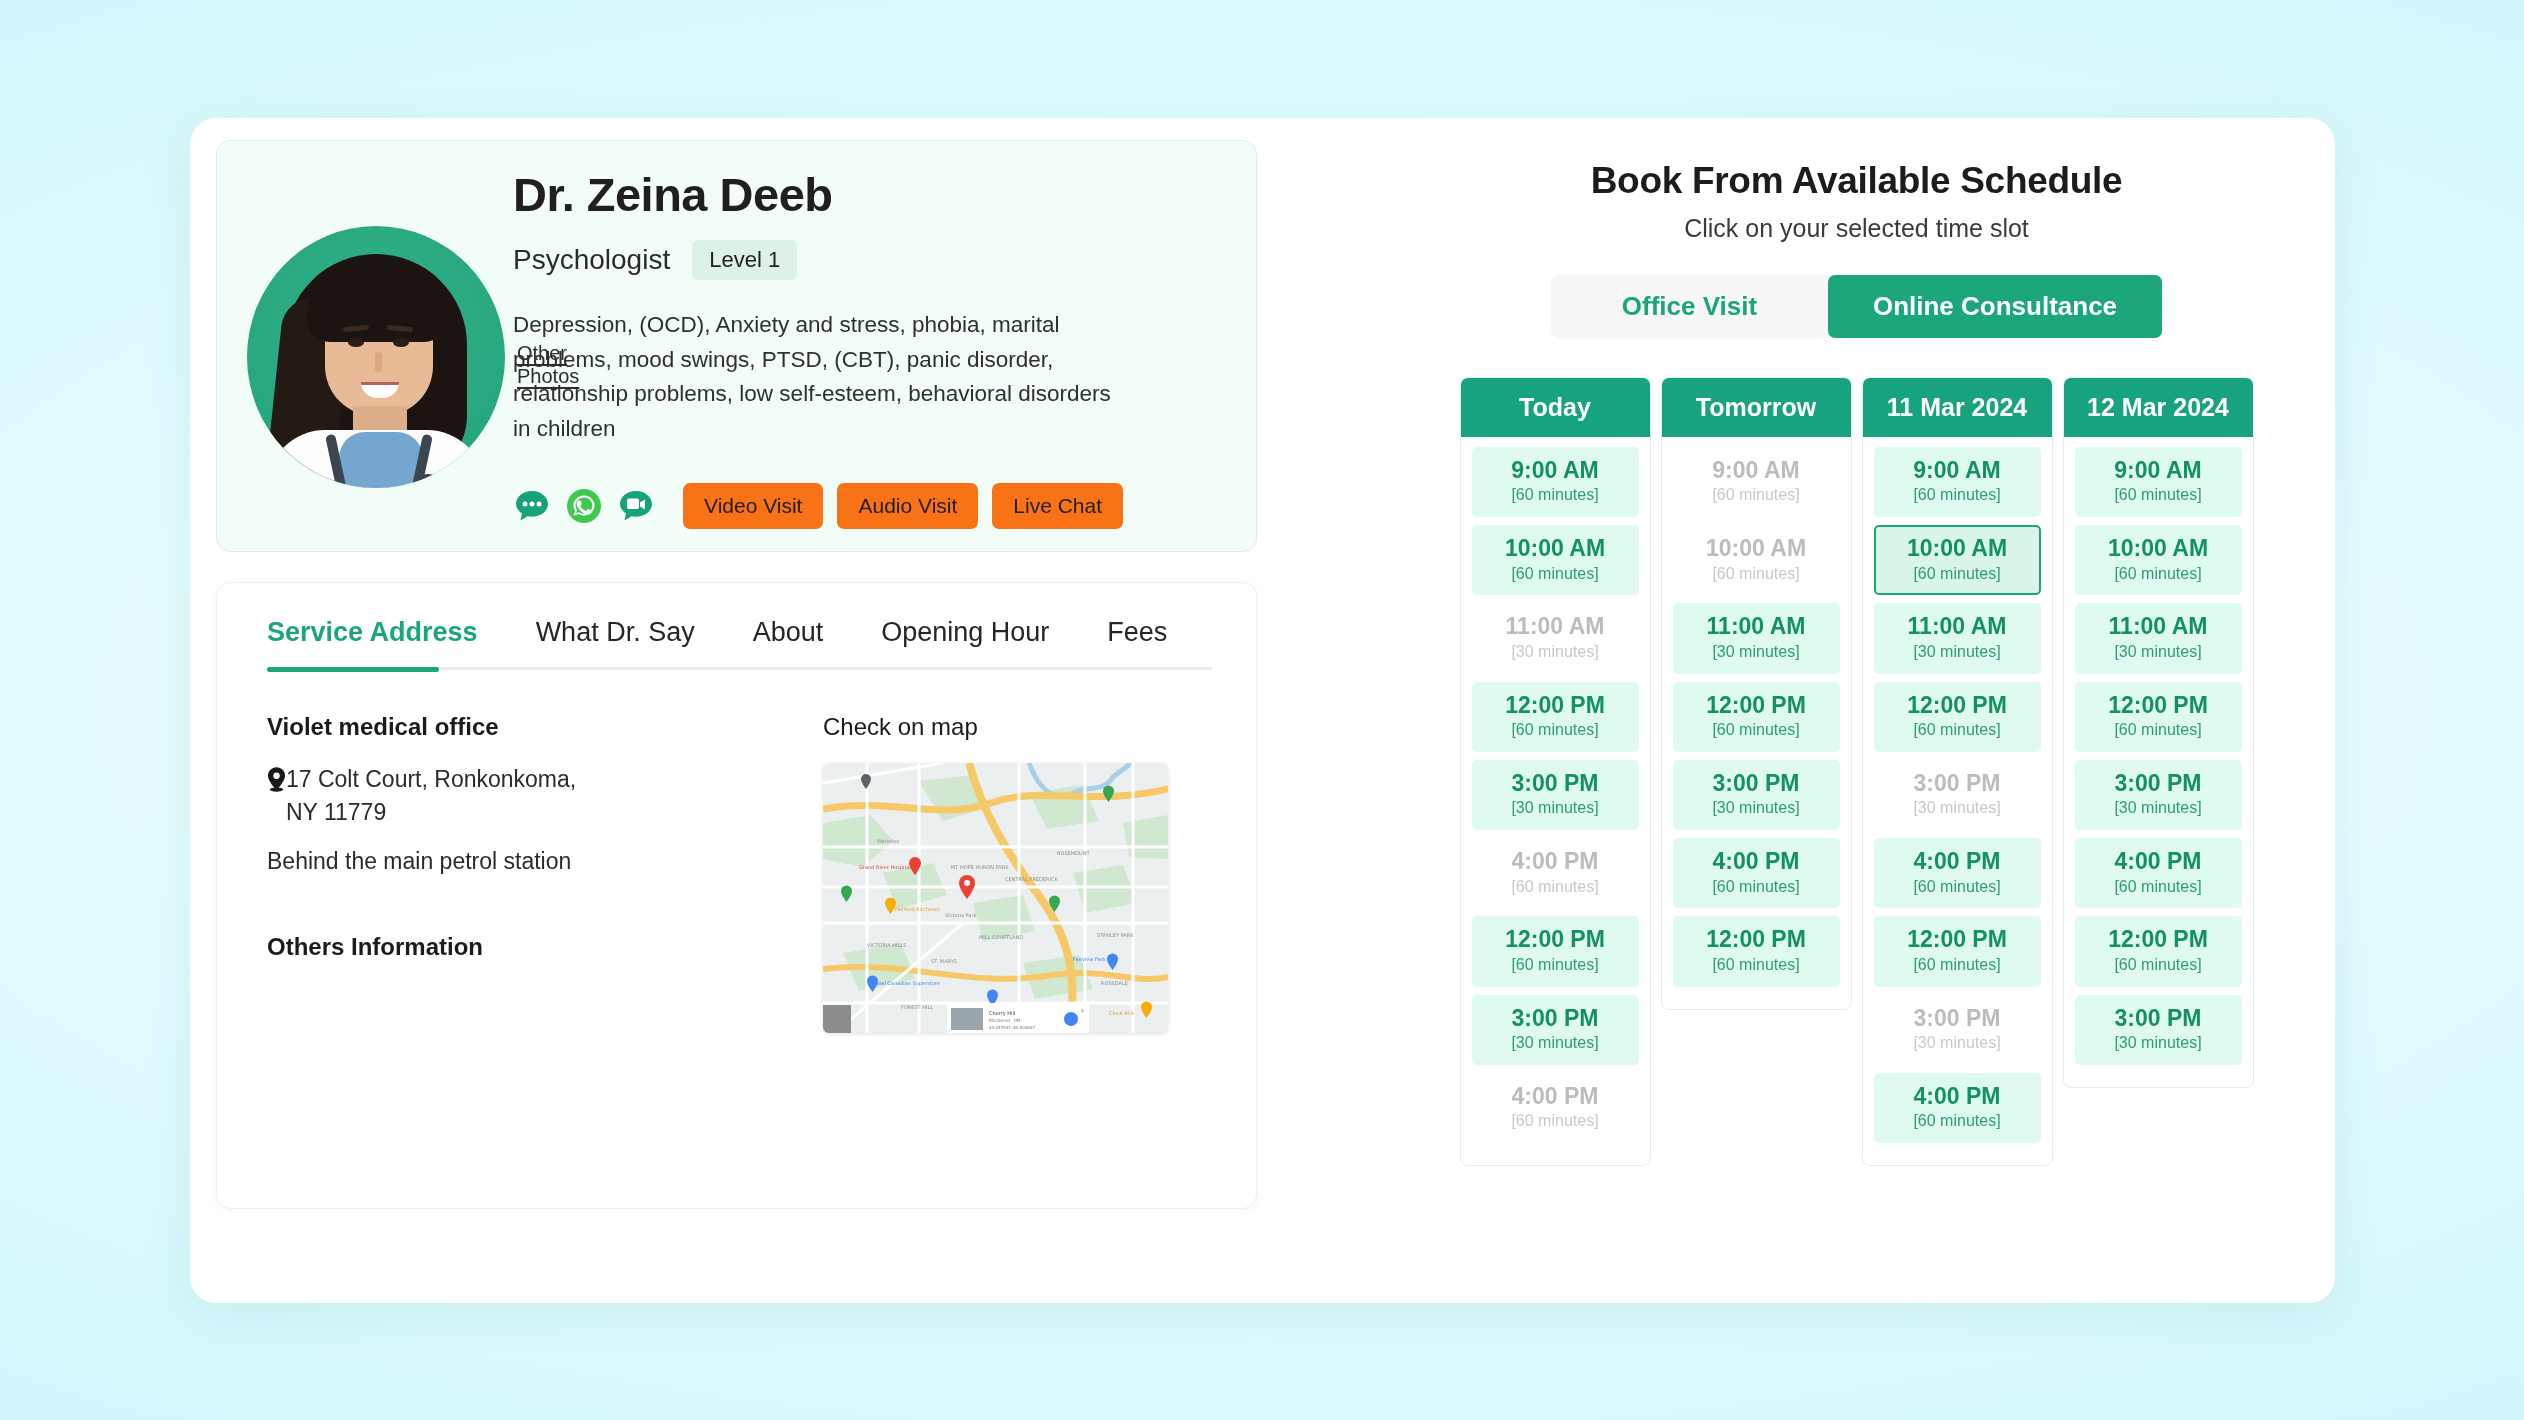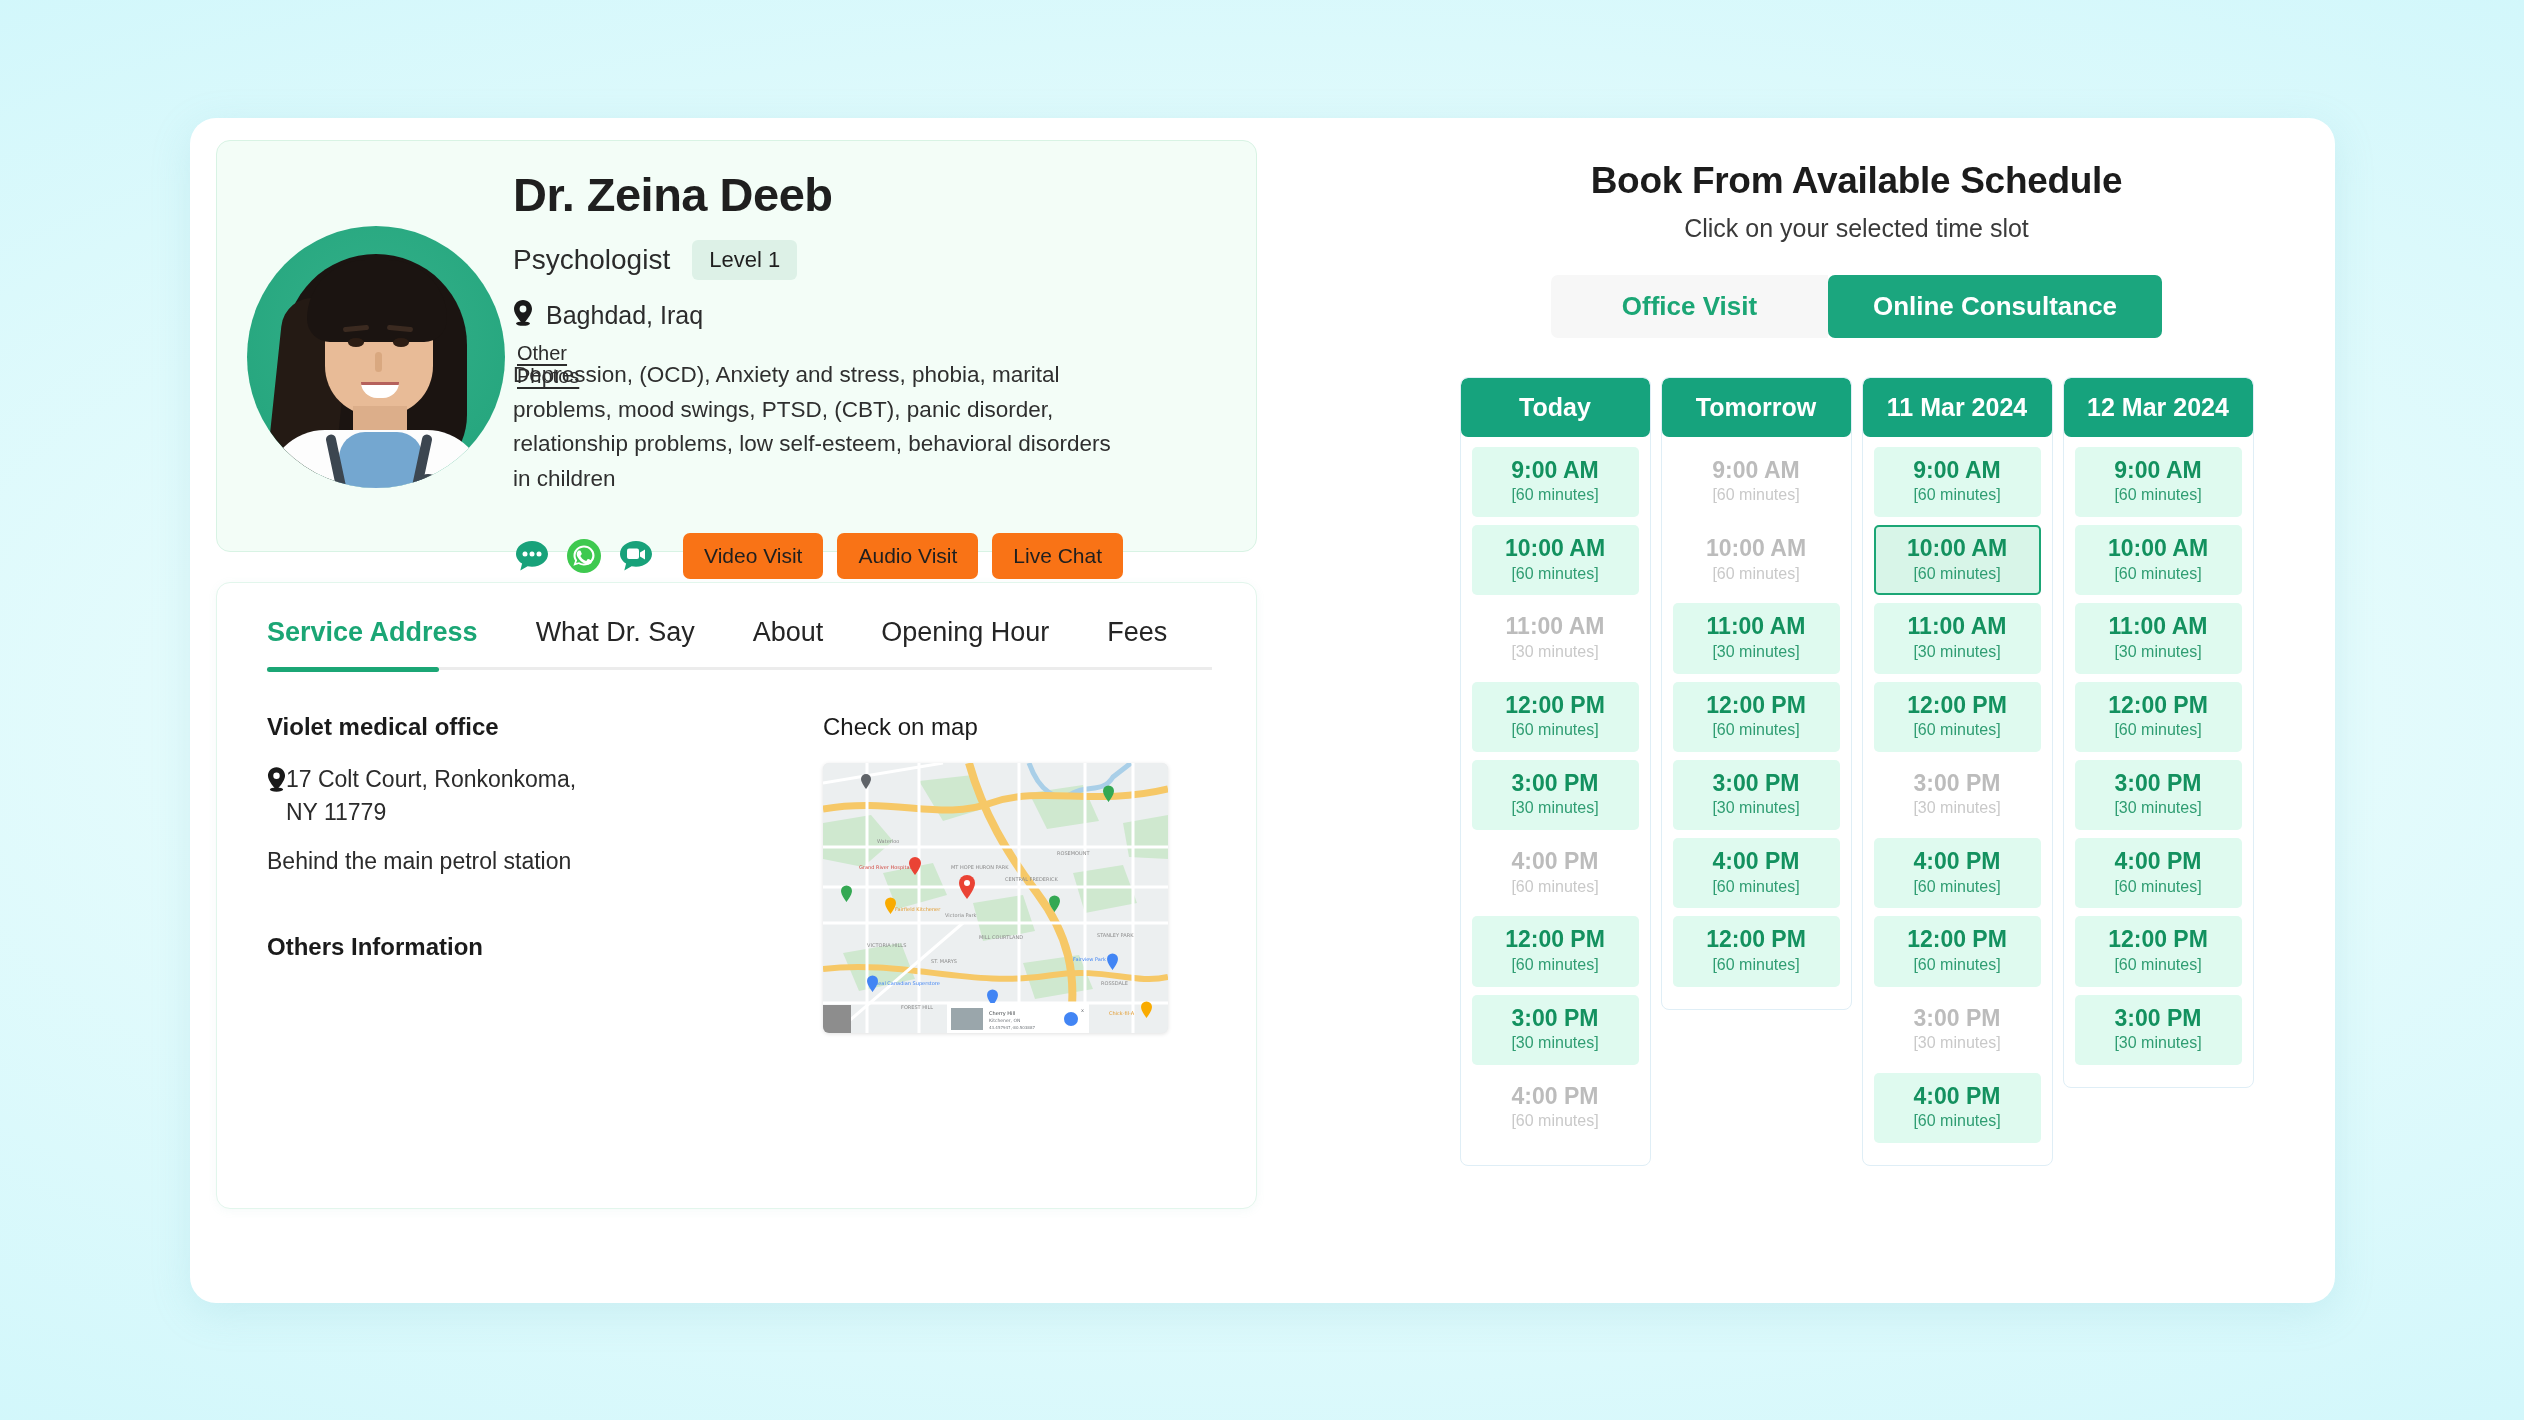--- a/index.html
+++ b/index.html
@@ -195,21 +195,21 @@
     width: 191px;
     border: 1px solid #dfeef6;
     border-radius: 8px;
     overflow: hidden;
     background: #fff;
     align-self: flex-start;
   }
   .day-head {
     background: #16a37d; color: #fff;
     font-size: 25px; font-weight: 700; text-align: center;
-    padding: 15px 0; border-radius: 7px;
+    padding: 15px 0; border-radius: 0;
   }
   .slots { padding: 10px 11px 14px 11px; }
   .slot {
     border-radius: 5px; text-align: center;
     padding: 10px 0 11px 0; margin-bottom: 8px;
   }
   .slot .t { font-size: 23px; font-weight: 700; line-height: 1.15; }
   .slot .d { font-size: 16px; line-height: 1.3; margin-top: 2px; }
   .slot.available { background: #dffaef; }
   .slot.available .t { color: #13915f; }
@@ -254,30 +254,20 @@
       </div>
 
       <div id="info-col">
         <div id="doctor-name">Dr. Zeina Deeb</div>
 
         <div id="role-row">
           <span id="doctor-role">Psychologist</span>
           <span id="level-badge">Level 1</span>
         </div>
 
-        <div id="location-row">
-          <span>
-            <svg width="20" height="26" viewBox="0 0 20 26">
-              <path d="M10 0C4.9 0 1 3.9 1 9c0 5.5 7.3 13.4 8.2 14.3.45.45 1.15.45 1.6 0C11.7 22.4 19 14.5 19 9c0-5.1-3.9-9-9-9z" fill="#1a1a1a"></path>
-              <circle cx="10" cy="9" r="3.4" fill="#f3fdf7"></circle>
-              <ellipse cx="10" cy="23.6" rx="7" ry="2.2" fill="#1a1a1a"></ellipse>
-            </svg>
-          </span>
-          <span id="location-text">Baghdad, Iraq</span>
-        </div>
 
         <div id="bio-text">Depression, (OCD), Anxiety and stress, phobia, marital problems, mood swings, PTSD, (CBT), panic disorder, relationship problems, low self-esteem, behavioral disorders in children</div>
 
         <div id="actions-row">
           <span class="social-icon">
             <svg width="38" height="38" viewBox="0 0 38 38">
               <path d="M19 4C10.2 4 3 9.7 3 16.7c0 4 2.4 7.6 6.1 9.9L7.3 33.5l7.3-4.3c1.4.3 2.9.5 4.4.5 8.8 0 16-5.7 16-12.7S27.8 4 19 4z" fill="#18a27a"></path>
               <circle cx="12" cy="17" r="2.5" fill="#fff"></circle>
               <circle cx="19" cy="17" r="2.5" fill="#fff"></circle>
               <circle cx="26" cy="17" r="2.5" fill="#fff"></circle>

